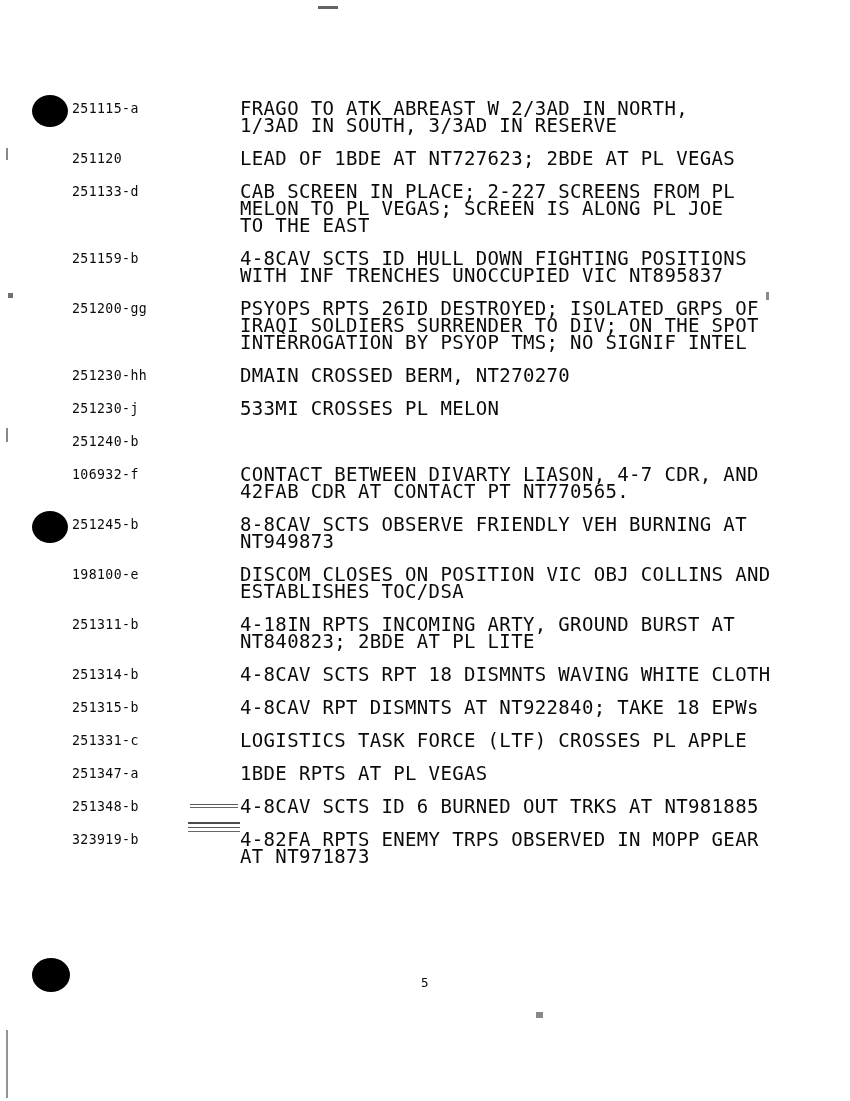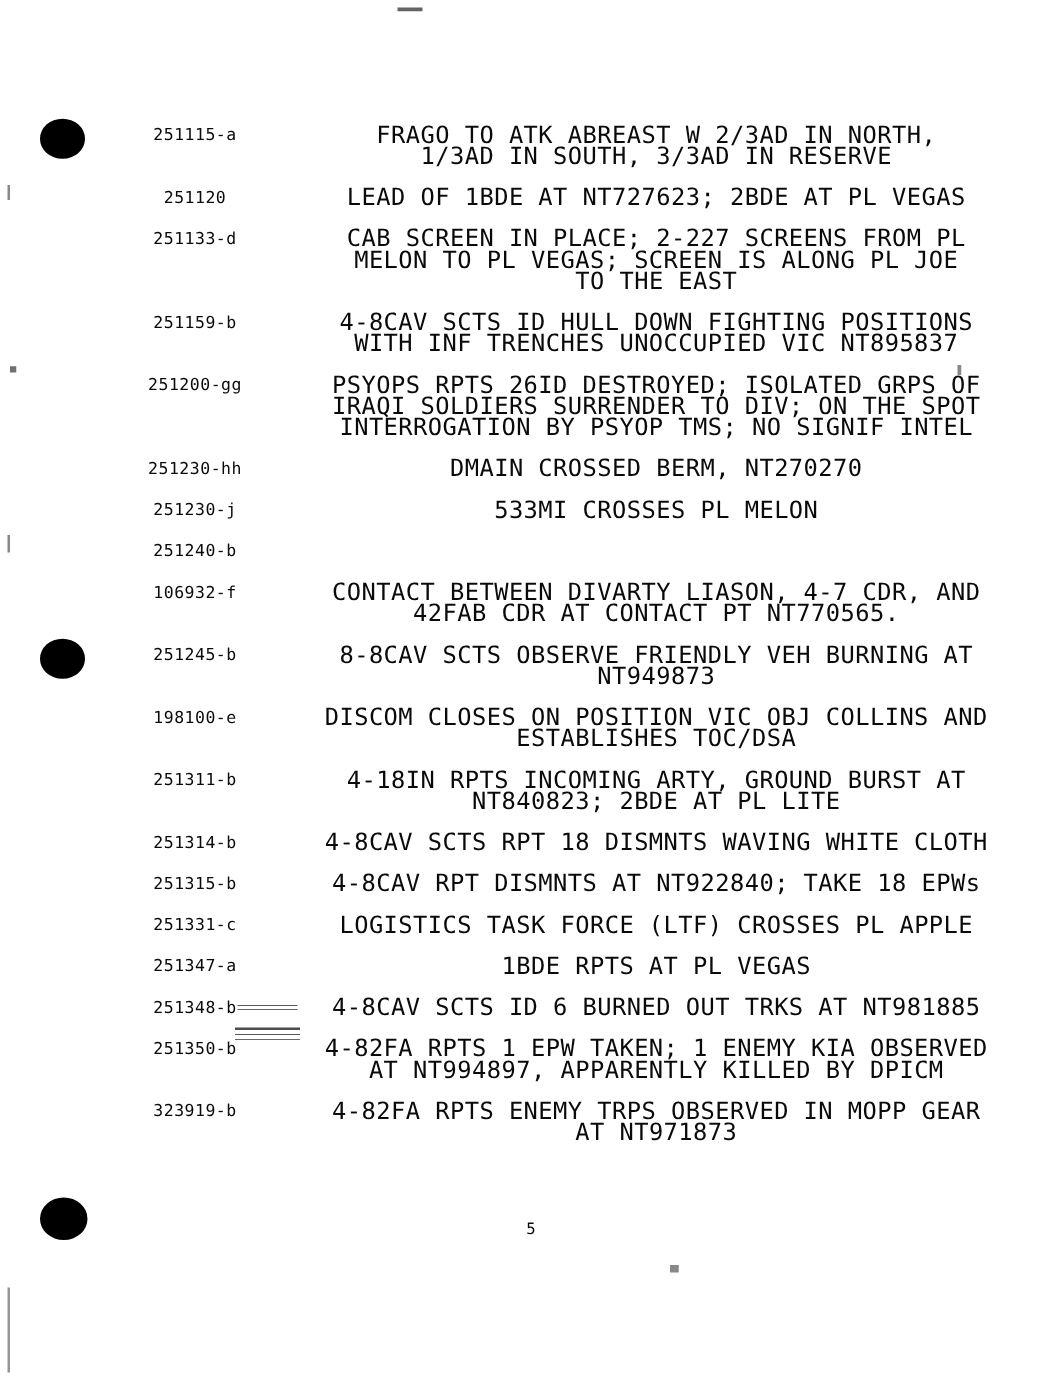--- a/index.html
+++ b/index.html
@@ -36,21 +36,20 @@
     left: 40px;
     top: 100px;
     width: 770px;
   }
 
   .entry {
     display: flex;
     align-items: flex-start;
     margin-bottom: 16px;
     position: relative;
-    text-align: center;
   }
 
   .time-col {
     width: 200px;
     flex: 0 0 200px;
     font-size: 13.2px;
     line-height: 17px;
     letter-spacing: 0.4px;
     padding-left: 32px;
     box-sizing: border-box;
@@ -225,25 +224,20 @@
     <div class="entry">
       <div class="time-col">251347-a</div>
       <div class="text-col">1BDE RPTS AT PL VEGAS</div>
     </div>
 
     <div class="entry">
       <div class="time-col">251348-b</div>
       <div class="text-col">4-8CAV SCTS ID 6 BURNED OUT TRKS AT NT981885</div>
     </div>
 
-    <div class="entry">
-      <div class="time-col">251350-b</div>
-      <div class="text-col">4-82FA RPTS 1 EPW TAKEN; 1 ENEMY KIA OBSERVED
-AT NT994897, APPARENTLY KILLED BY DPICM</div>
-    </div>
 
     <div class="entry">
       <div class="time-col">323919-b</div>
       <div class="text-col">4-82FA RPTS ENEMY TRPS OBSERVED IN MOPP GEAR
 AT NT971873</div>
     </div>
 
   </div>
 
   <div class="bottom-hole"></div>

